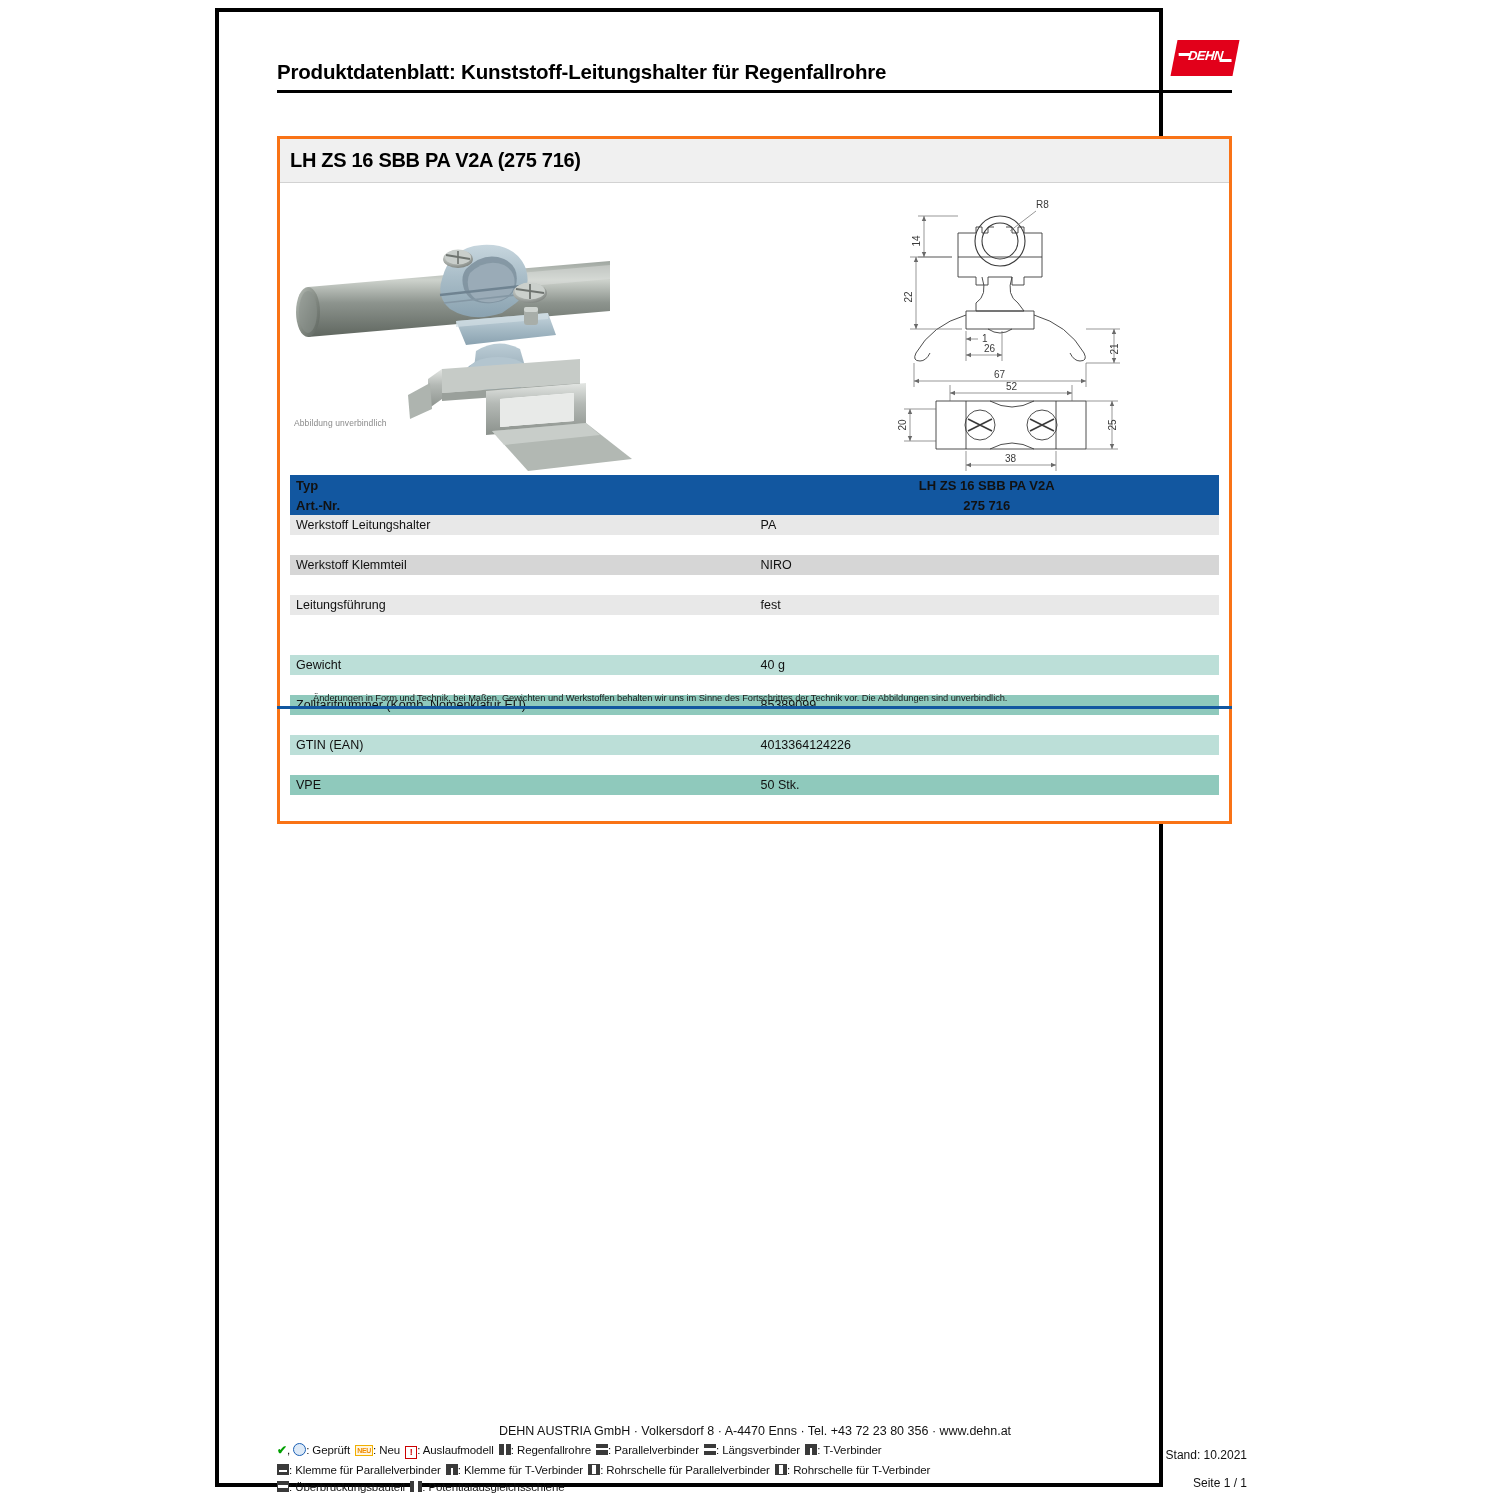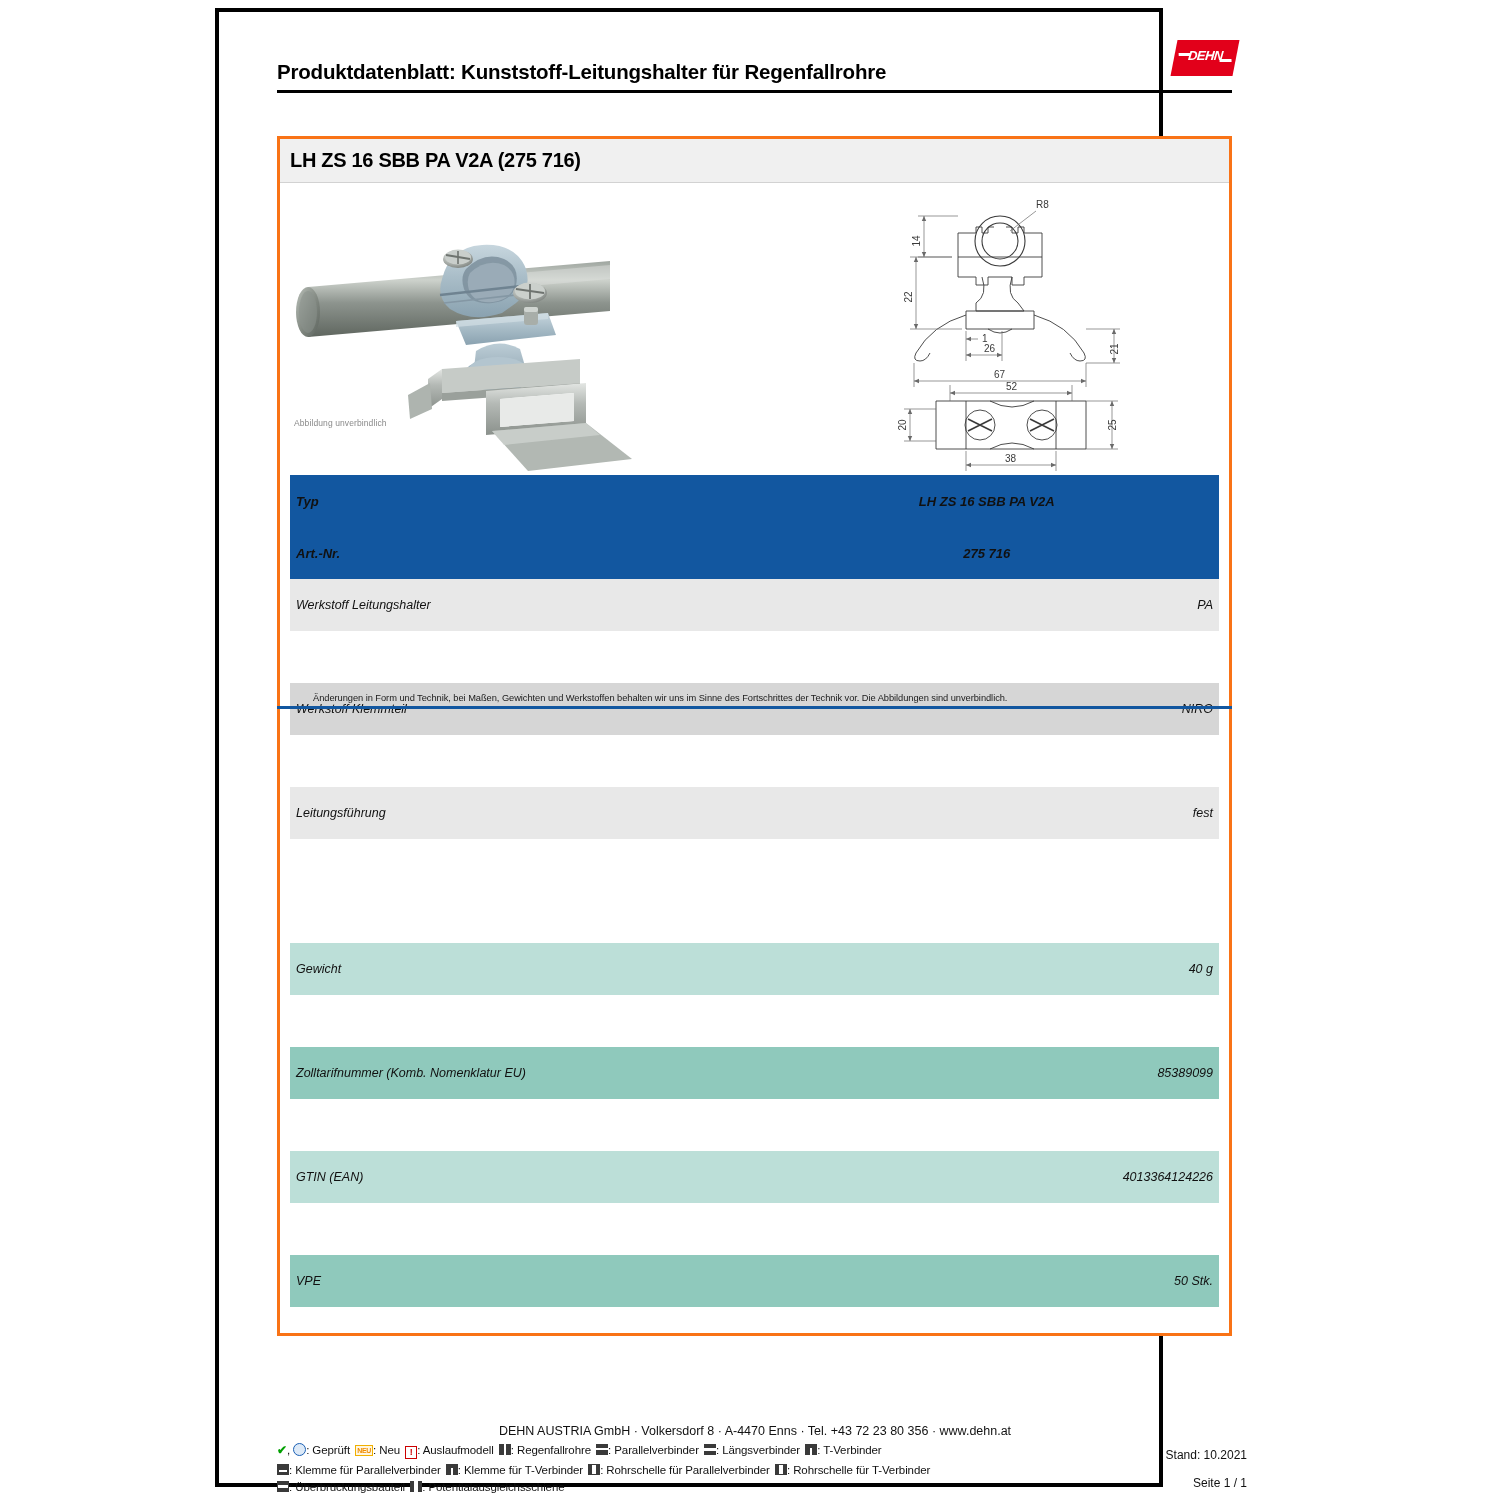--- a/index.html
+++ b/index.html
@@ -138,40 +138,39 @@
     padding: 0 10px 26px 10px;
     background: #ffffff;
   }
   table#spec-table {
     width: 100%;
     border-collapse: collapse;
     table-layout: fixed;
     font-size: 12.5px;
   }
   table#spec-table td {
-    padding: 16px 6px;
+    padding: 0 6px;
     height: 20px;
     vertical-align: middle;
     color: #111111;
-    font-style: italic;
   }
   .hdr-row td {
     background: #1257a0;
     color: #ffffff;
     font-weight: bold;
     font-size: 13px;
     height: 19px;
   }
   .hdr-row td.val { text-align: center; }
   tr.r-grey-l td { background: #e8e8e8; }
   tr.r-grey-d td { background: #d6d6d6; }
   tr.r-teal-l td { background: #bcdfd8; }
   tr.r-teal-d td { background: #8fc9bc; }
   td.lbl { text-align: left; }
-  td.val { text-align: right; }
+  td.val { text-align: left; }
   .link-val { color: #2e6fc4; }
   .row-gap { height: 3px; }
   .row-gap td { background: #ffffff !important; height: 3px; padding: 0; }
 
   #disclaimer {
     position: absolute;
     left: 58px;
     top: 681px;
     width: 955px;
     font-size: 9.3px;

